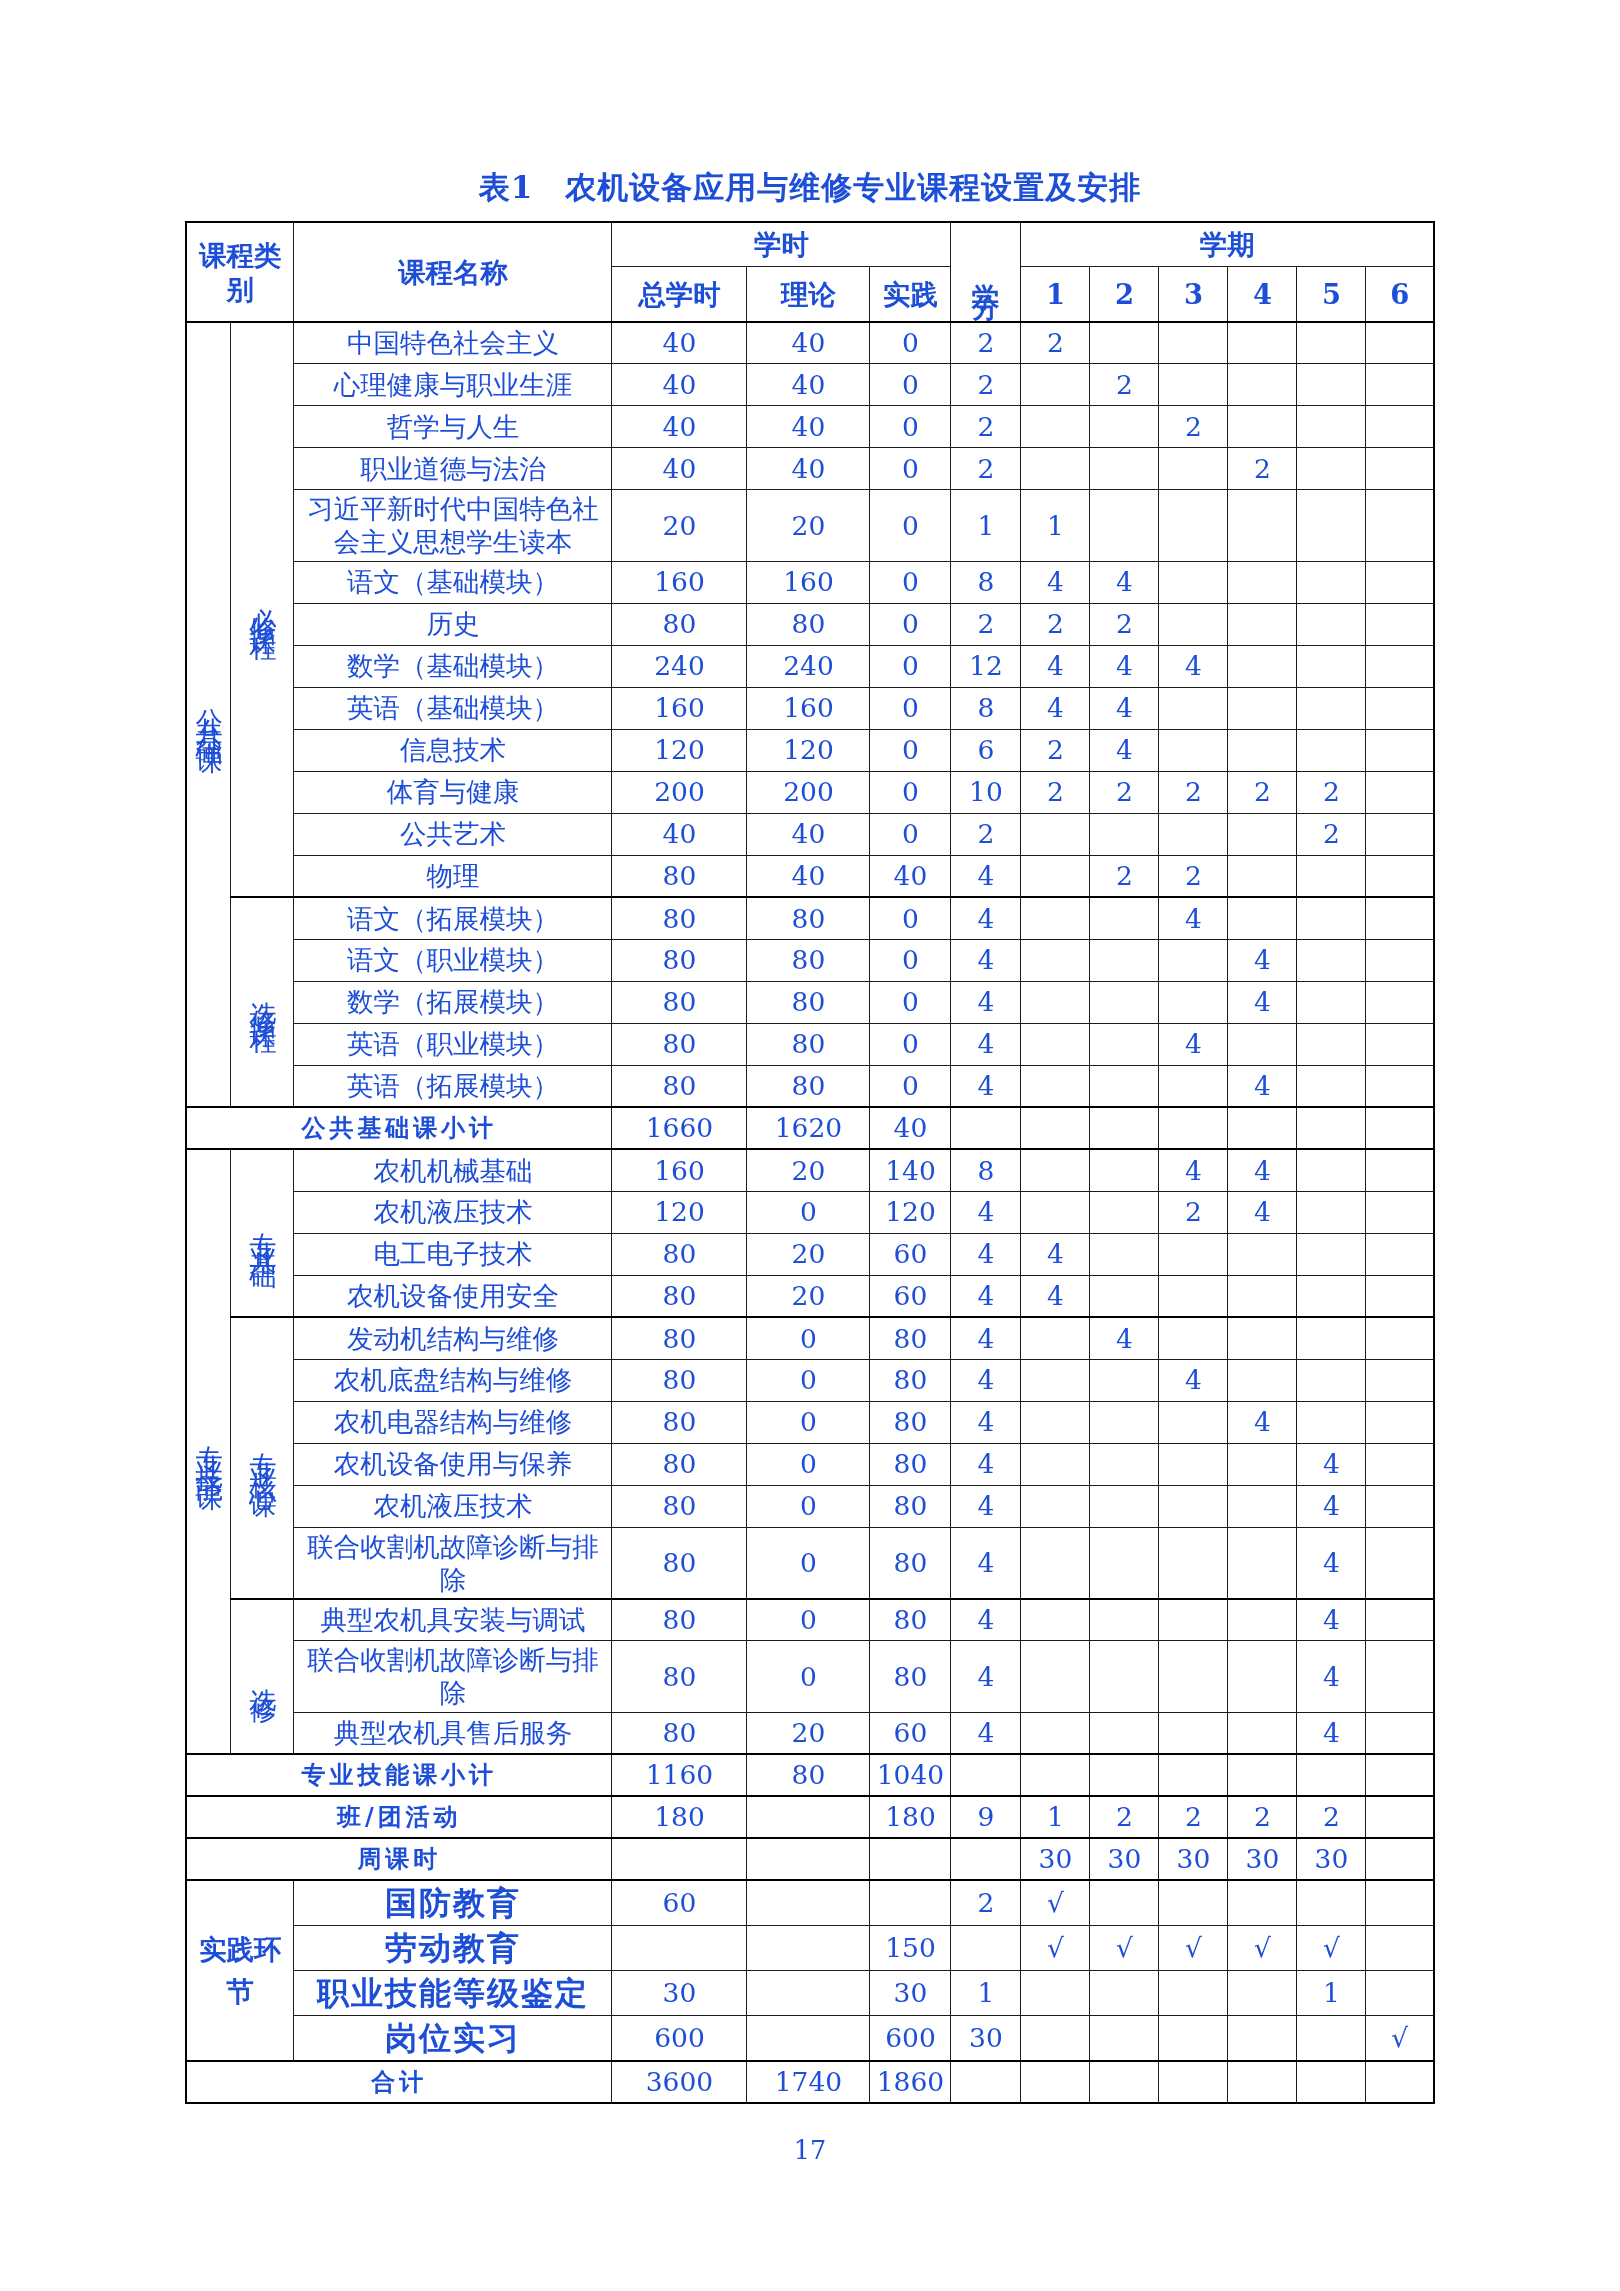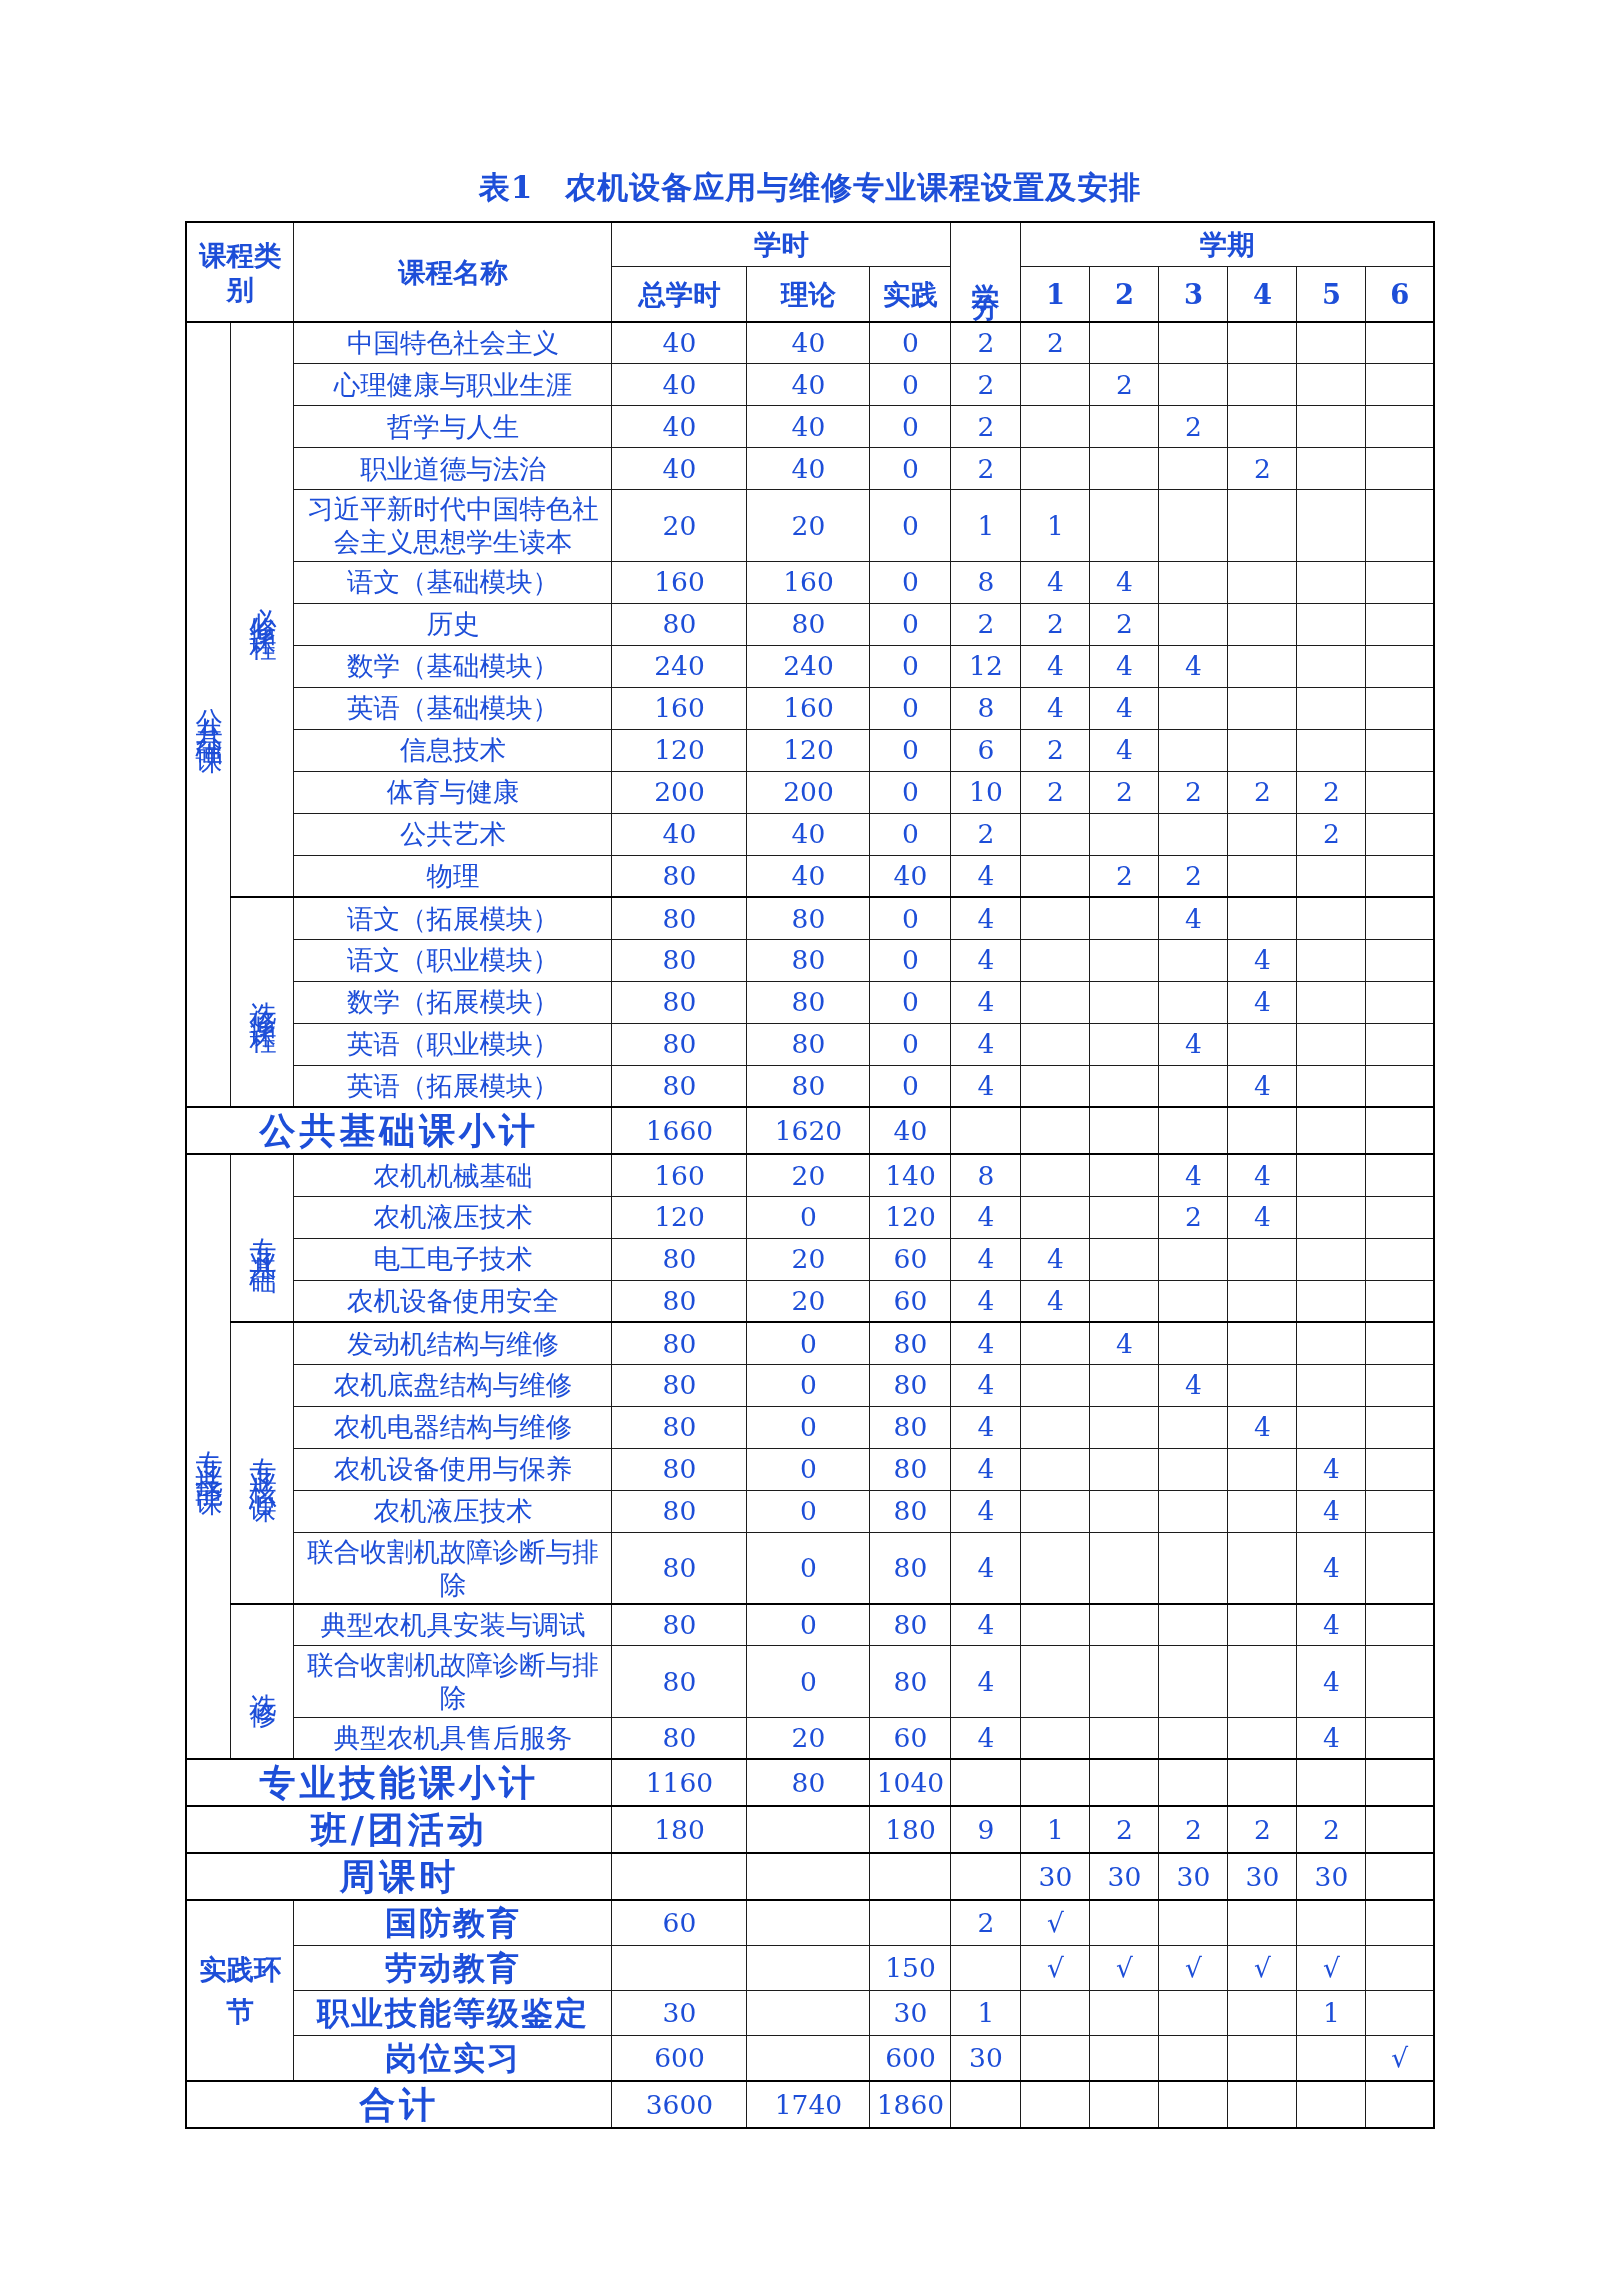--- a/index.html
+++ b/index.html
@@ -25,21 +25,21 @@
     font-weight:normal;
   }
   thead th { font-weight:bold; font-size:27.4px; }
   thead tr.hrow1 { height:45px; }
   thead tr.hrow2 { height:55px; }
   thead tr.hrow2 th { border-bottom:2.9px solid #000;text-align:center; }
   tbody tr { height:42px; }
   tbody tr.thick td { border-top:2.9px solid #000; }
   td.name { padding:2px 1px; }
   td.num  { font-family:"DejaVu Serif","Liberation Serif",serif; }
-  td.lbl3 { font-weight:bold; font-size:36px; letter-spacing:3.9px; }
+  td.lbl3 { font-weight:bold; font-size:24px; letter-spacing:3.9px; }
   td.boldname { font-weight:bold; font-size:32px; letter-spacing:2px;margin-top:24px; }
   td.cat12 { font-weight:bold; font-size:27.4px; line-height:1.5; padding:2px 1px; }
   .vtext {
     display:inline-block;
     writing-mode:vertical-rl; text-orientation:upright;
     letter-spacing:9.8px; line-height:1.05; font-size:27.4px;
   }
   .page-num { text-align:center; font-size:25.5px; margin-top:31px; }
 </style>
 </head>
@@ -610,15 +610,16 @@
           <td class="num"></td>
           <td class="num"></td>
           <td class="num"></td>
           <td class="num"></td>
           <td class="num"></td>
           <td class="num"></td>
         </tr>
       </tbody>
   </table>
 
+  <div class="page-num">17</div>
 
 </div>
 
 
 </body></html>

